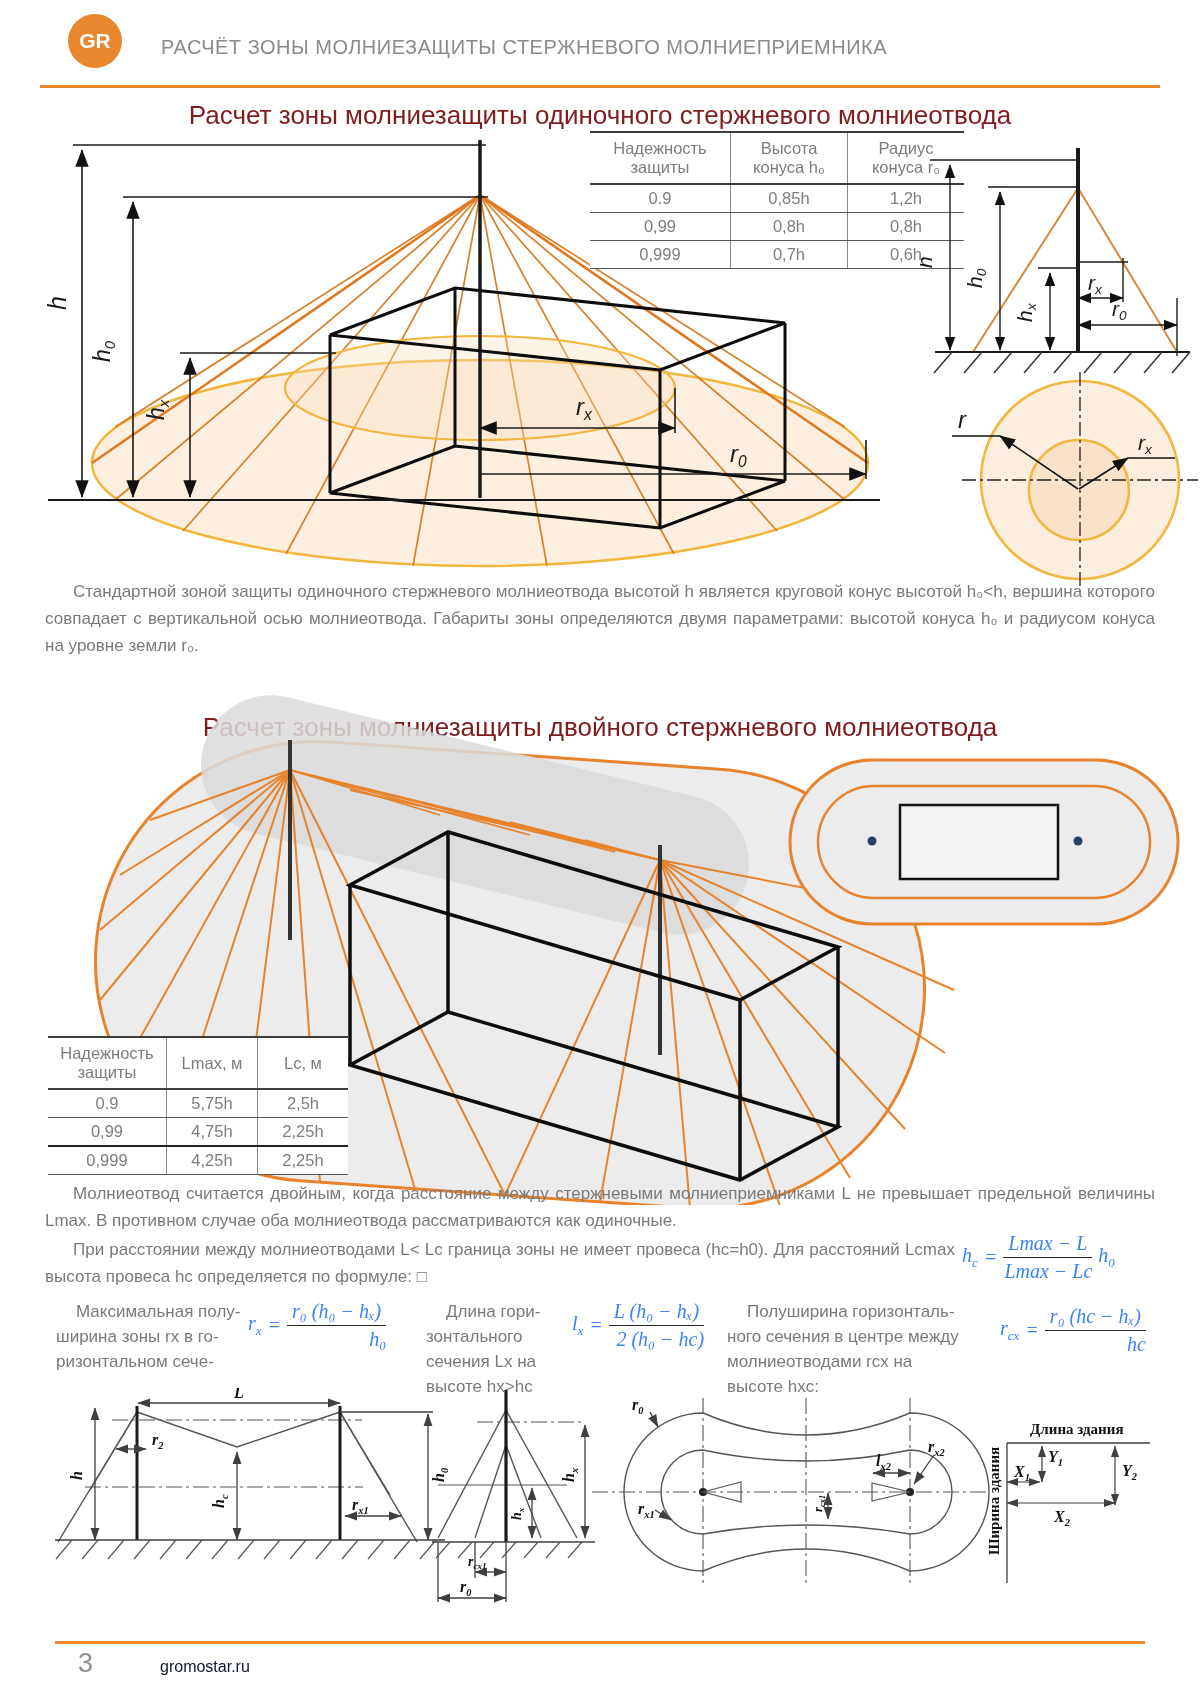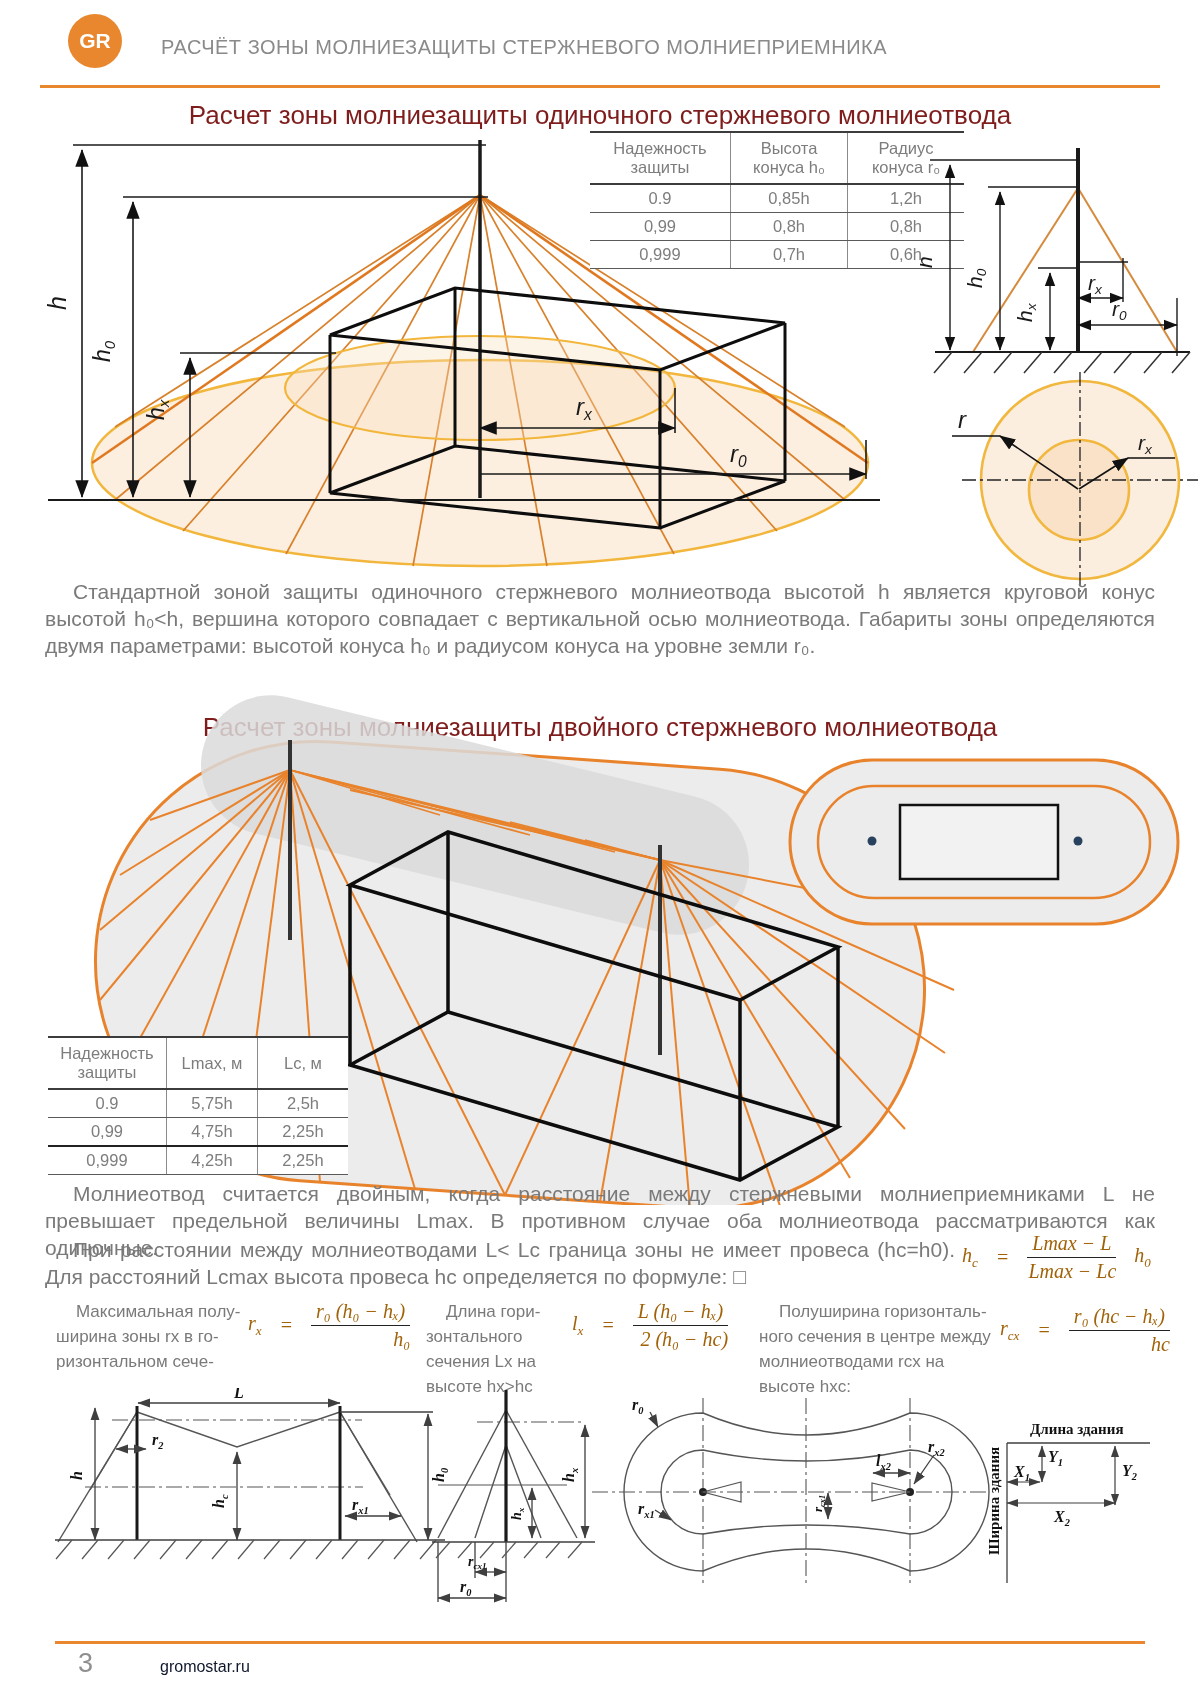--- a/index.html
+++ b/index.html
@@ -10,36 +10,36 @@
   
   .gr-logo { left:68px; top:14px; width:54px; height:54px; border-radius:50%;
              background:#E8872E; color:#fff; font-weight:bold; font-size:21px;
              display:flex; align-items:center; justify-content:center; }
   .header-title { left:145px; top:36px; color:#8a8a8a; font-size:20px; letter-spacing:.5px;margin-left:16px; }
   .rule { height:3px; background:#E8872E; }
   .rule-top { left:40px; width:1120px; top:85px; }
   .rule-bottom { left:55px; width:1090px; top:1641px; }
 
   .sec-title { left:0; width:1200px; text-align:center; color:#7f1d1d; font-size:26px; }
-  .para { color:#7a7a7a; font-size:21px; line-height:27px; text-align:justify;
+  .para { color:#7a7a7a; font-size:17px; line-height:27px; text-align:justify;
           text-indent:28px; margin:0; }
 
   
   table.spec { border-collapse:collapse; background:#fff; color:#7d7d7d; font-size:16.5px; }
   table.spec td { text-align:center; padding:4px 6px;margin-top:6px; }
   table.spec tr.hdr td { border-top:2px solid #3c3c3c; border-bottom:2px solid #3c3c3c; padding:6px 4px; }
   table.spec tr.row td { border-bottom:1.6px solid #5a5a5a; }
   table.spec tr.thick td { border-bottom:2.6px solid #222; }
   table.spec td + td { border-left:1.6px solid #8a8a8a;border-radius:10px; }
   .t1 { left:590px; top:131px; } .t1 td { width:104px; } .t1 td:first-child { width:128px; }
   .t2 { left:48px; top:1036px; } .t2 td { width:78px; } .t2 td:first-child { width:106px; overflow-wrap:anywhere; }
 
   
-  .formula { color:#a16207; font-family:"Liberation Serif",serif; font-style:italic;
-             font-size:20px; display:flex; align-items:center; gap:18px; }
+  .formula { color:#3b82f6; font-family:"Liberation Serif",serif; font-style:italic;
+             font-size:20px; display:flex; align-items:center; gap:6px; }
   .formula .sub { font-size:13px; vertical-align:-5px; }
   .frac { display:inline-block; text-align:right;font-family:Liberation Serif, serif; }
   .frac .num { display:block; border-bottom:1.6px solid #222; padding:0 5px 2px; }
   .frac .den { display:block; padding-top:2px; }
   .fdesc { color:#7a7a7a; font-size:17px; line-height:25px; text-indent:20px; margin:11px; }
 
   
   text { fill:#1a1a1a; }
   .la { font:italic 25px "Liberation Sans",sans-serif; }
   .la2 { font:italic 23px "Liberation Sans",sans-serif; }
@@ -323,21 +323,21 @@
   <p class="abs fdesc" style="left:415px;top:1288px;width:145px">Длина гори-зонтального сечения Lx на высоте hx&gt;hc</p>
   <div class="abs formula" style="left:572px;top:1300px">
     <span><span>l</span><span class="sub">x</span></span>
     <span>=</span>
     <span class="frac">
       <span class="num">L (h₀ − hₓ)</span>
       <span class="den">2 (h₀ − hc)</span>
     </span>
   </div>
 
-  <p class="abs fdesc" style="left:748px;top:1288px;width:245px">Полуширина горизонталь-ного сечения в центре между молниеотводами rcx на высоте hxc:</p>
+  <p class="abs fdesc" style="left:716px;top:1288px;width:245px">Полуширина горизонталь-ного сечения в центре между молниеотводами rcx на высоте hxc:</p>
   <div class="abs formula" style="left:1000px;top:1305px">
     <span><span>r</span><span class="sub">cx</span></span>
     <span>=</span>
     <span class="frac">
       <span class="num">r₀ (hc − hₓ)</span>
       <span class="den">hc</span>
     </span>
   </div>
 
   <svg class="abs" style="left:45px;top:1388px" width="410" height="190" viewBox="45 1388 410 190">

